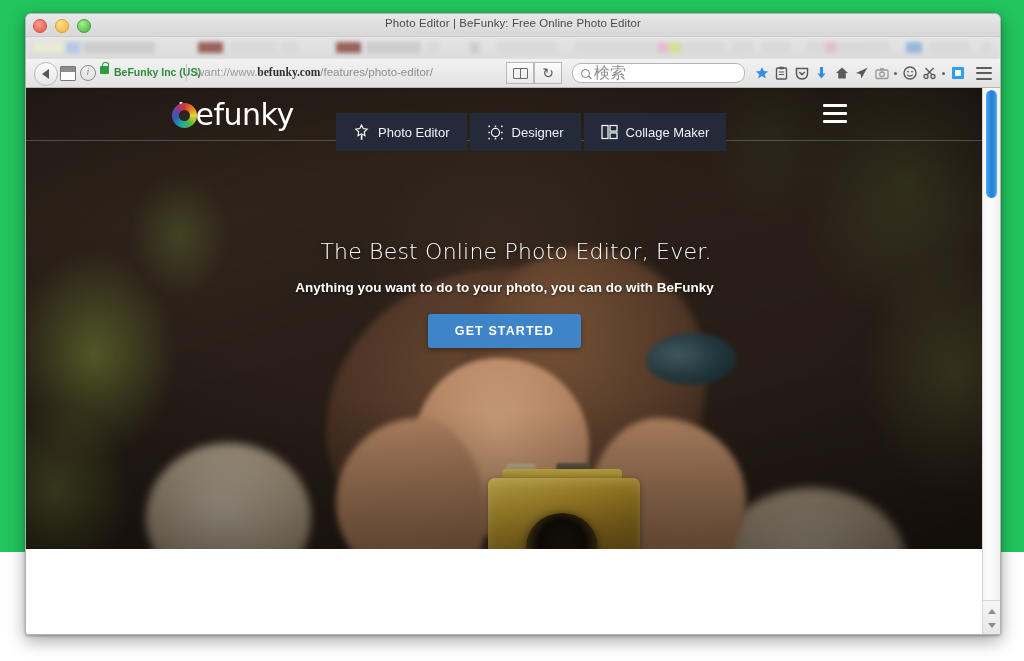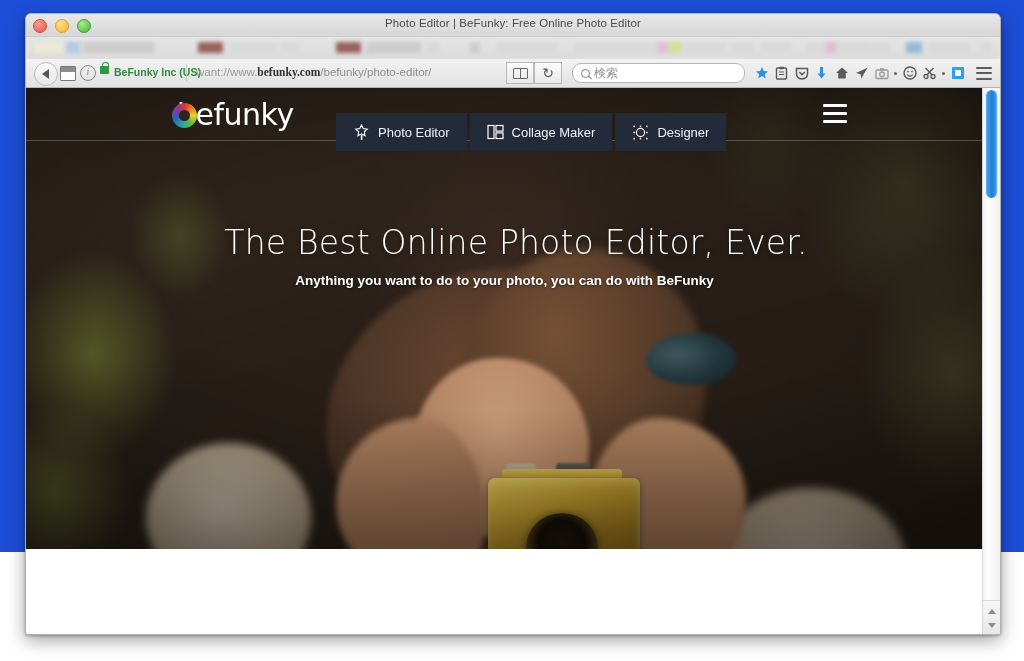--- a/index.html
+++ b/index.html
@@ -5,21 +5,21 @@
   html, body {
     margin: 0; padding: 0;
     background: #ffffff;
     width: 1024px; height: 661px;
     overflow: hidden;
     font-family: "Liberation Sans", sans-serif;
   }
   #root {
     position: relative;
     width: 1024px; height: 552px;
-    background: #1d4ed8;
+    background: #22c55e;
   }
 
   
   .window {
     position: absolute;
     left: 25px; top: 13px;
     width: 974px; height: 620px;
     border-radius: 6px 6px 3px 3px;
     background: #e9e9e9;
     box-shadow: 0 6px 18px rgba(0,0,0,0.35), 0 1px 3px rgba(0,0,0,0.3);
@@ -171,21 +171,21 @@
   }
   .search-mag {
     width: 7px; height: 7px; border-radius: 50%;
     border: 1.4px solid #7d7d7d; position: relative; flex: none;
   }
   .search-mag::after {
     content:""; position:absolute; right:-3px; bottom:-2px;
     width: 4px; height: 1.4px; background: #7d7d7d;
     transform: rotate(45deg);
   }
-  .search-ph { font-size: 12px; color: #8f8f8f; }
+  .search-ph { font-size: 16px; color: #8f8f8f; }
 
   .ext-row {
     display: flex; align-items: center; gap: 5px;
     margin-left: 9px; padding-right: 8px;
   }
   .ext { width: 15px; height: 15px; display:flex; align-items:center; justify-content:center; }
   .ext svg { display: block; }
   .ext-dot { width: 3px; height: 3px; border-radius: 50%; background: #666; }
   .hamburger-tb { width: 16px; height: 13px; display:flex; flex-direction:column; justify-content:space-between; margin-left: 6px; }
   .hamburger-tb i { display:block; height: 2px; background: #5c5c5c; border-radius:1px; }
@@ -378,25 +378,25 @@
     display: flex; flex-direction: column; justify-content: space-between;
   }
   .hamburger-site i { display:block; height: 3px; background: #fff; border-radius: 1px; }
 
   
   .hero-copy {
     position: absolute; left: 0; right: 0; top: 135px;
     text-align: center;
   }
   .hero-h1 {
-    font-size: 33px; color: #ffffff; font-weight: 300;
+    font-size: 22px; color: #ffffff; font-weight: 300;
     font-family: "DejaVu Sans", sans-serif;
     letter-spacing: 0.2px;
     text-shadow: 0 1px 4px rgba(0,0,0,0.45);
-    margin: 0;
+    margin: 16px;
     padding-left: 23px;
   }
   .hero-sub {
     margin: 11px 0 0 0;
     font-size: 13.5px; color: #ffffff; font-weight: bold;
     text-shadow: 0 1px 3px rgba(0,0,0,0.55);
   }
   .cta {
     display: inline-block;
     margin-top: 19px;
@@ -500,21 +500,21 @@
     <div class="navbar">
       <div class="nav-btn nav-back">
         <span class="nav-arrow"></span>
       </div>
       <span class="icon-sq page-icon"></span>
       <span class="info-icon">i</span>
       <span class="lock-icon"></span>
       <span class="ev-name">BeFunky Inc (US)</span>
       <span class="url-sep"></span>
       <div class="urltext">
-        <span class="scheme">want://www.</span><b>befunky.com</b><span>/befunky/photo-editor/</span>
+        <span class="scheme">want://www.</span><b>befunky.com</b><span>/features/photo-editor/</span>
       </div>
 
       <div class="tool-right">
         <div class="mini-btn">
           <span class="reader-glyph"></span>
         </div>
         <div class="mini-btn">
           <span class="reload-glyph">↻</span>
         </div>
         <div class="searchbox">
@@ -627,61 +627,62 @@
 
           <div class="nav-tabs">
             <div class="navtab">
               <span class="tab-ico">
                 <svg width="17" height="17" viewBox="0 0 17 17">
                     <polygon points="8.5,1 10.2,4.6 14.2,5.1 11.3,7.8 12,11.7 8.5,9.8 5,11.7 5.7,7.8 2.8,5.1 6.8,4.6" fill="none" stroke="#ffffff" stroke-width="1.1"></polygon>
                     <rect x="7.8" y="10.5" width="1.6" height="5.3" fill="#ffffff"></rect>
                   </svg>
               </span>
               <span>Photo Editor</span>
-            </div>
-            <div class="navtab">
-              <span class="tab-ico">
-                <svg width="17" height="16" viewBox="0 0 17 16">
-                    <rect x="1" y="1.5" width="6" height="13" fill="none" stroke="#ffffff" stroke-width="1.2"></rect>
-                    <rect x="9" y="1.5" width="7" height="5.6" fill="none" stroke="#ffffff" stroke-width="1.2"></rect>
-                    <rect x="9" y="8.9" width="7" height="5.6" fill="none" stroke="#ffffff" stroke-width="1.2"></rect>
-                  </svg>
-              </span>
-              <span>Collage Maker</span>
             </div>
             <div class="navtab">
               <span class="tab-ico">
                 <svg width="18" height="17" viewBox="0 0 18 17">
                     <circle cx="9" cy="8.5" r="4.3" fill="none" stroke="#ffffff" stroke-width="1.2"></circle>
                     <g fill="#ffffff">
                       <rect x="1.5" y="1.2" width="1.6" height="1.6"></rect>
                       <rect x="8.2" y="1.2" width="1.6" height="1.6"></rect>
                       <rect x="14.9" y="1.2" width="1.6" height="1.6"></rect>
                       <rect x="1.5" y="7.7" width="1.6" height="1.6"></rect>
                       <rect x="14.9" y="7.7" width="1.6" height="1.6"></rect>
                       <rect x="1.5" y="14.2" width="1.6" height="1.6"></rect>
                       <rect x="8.2" y="14.2" width="1.6" height="1.6"></rect>
                       <rect x="14.9" y="14.2" width="1.6" height="1.6"></rect>
                     </g>
                   </svg>
               </span>
               <span>Designer</span>
             </div>
+            <div class="navtab">
+              <span class="tab-ico">
+                <svg width="17" height="16" viewBox="0 0 17 16">
+                    <rect x="1" y="1.5" width="6" height="13" fill="none" stroke="#ffffff" stroke-width="1.2"></rect>
+                    <rect x="9" y="1.5" width="7" height="5.6" fill="none" stroke="#ffffff" stroke-width="1.2"></rect>
+                    <rect x="9" y="8.9" width="7" height="5.6" fill="none" stroke="#ffffff" stroke-width="1.2"></rect>
+                  </svg>
+              </span>
+              <span>Collage Maker</span>
+            </div>
           </div>
 
           <div class="hamburger-site">
             <i></i>
             <i></i>
             <i></i>
           </div>
         </div>
 
         <div class="hero-copy">
           <h1 class="hero-h1">The Best Online Photo Editor, Ever.</h1>
           <p class="hero-sub">Anything you want to do to your photo, you can do with BeFunky</p>
+          <a class="cta">GET STARTED</a>
         </div>
       </div>
 
 
       <div class="vscroll">
         <div class="vthumb"></div>
         <div class="vbtns">
           <span class="tri-up"></span>
           <span class="tri-dn"></span>
         </div>

